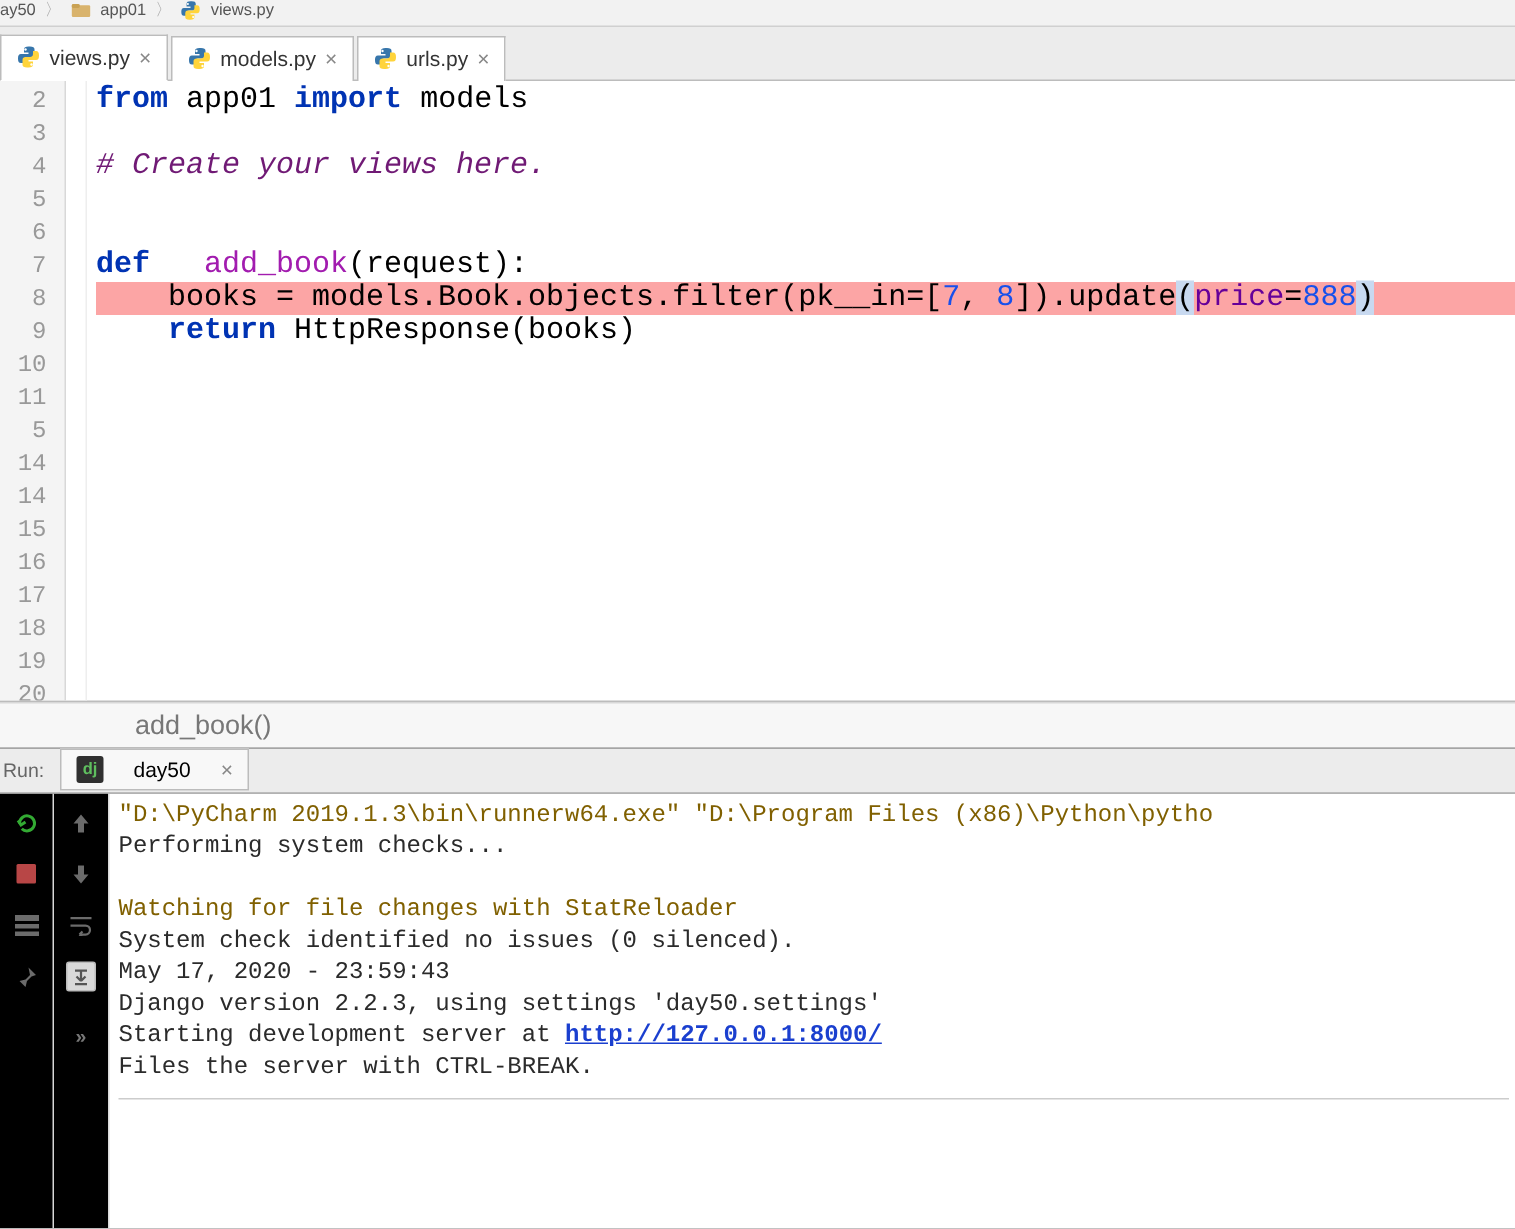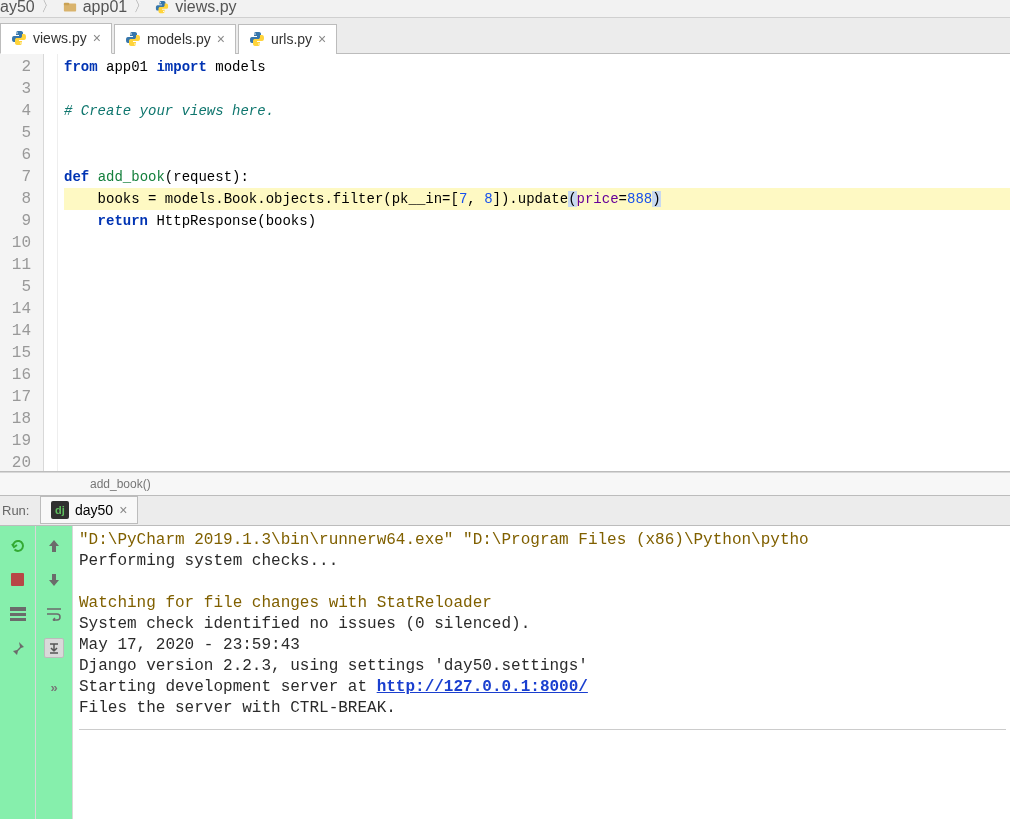--- a/index.html
+++ b/index.html
@@ -14,21 +14,21 @@
     flex-direction: column;
   }
   .breadcrumb {
     background: #f2f2f2;
     padding: 0 6px 4px 0;
     display: flex;
     align-items: center;
     gap: 6px;
     height: 18px;
     color: #555;
-    font-size: 16px;
+    font-size: 11px;
     border-bottom: 1px solid #d0d0d0;
   }
   .breadcrumb .sep { color: #aaa; }
   .breadcrumb .py-icon { width: 14px; height: 14px; }
   .tabrow {
     background: #ececec;
     display: flex;
     align-items: flex-end;
     height: 38px;
     border-bottom: 1px solid #bcbcbc;
@@ -78,57 +78,57 @@
   }
   .gutter div { padding-right: 12px; }
   .foldcol {
     width: 14px;
     background: #fff;
     border-right: 1px solid #eee;
   }
   .code {
     flex: 1;
     font-family: Consolas, "Courier New", monospace;
-    font-size: 14px;
+    font-size: 20px;
     line-height: 22px;
     padding: 2px 0 0 6px;
     white-space: pre;
     overflow: hidden;
   }
   .code .kw { color: #0033B3; font-weight: bold; }
   .code .num { color: #1750eb; }
-  .code .cmt { color: #0f766e; font-style: italic; }
-  .code .fn { color: #15803d; }
+  .code .cmt { color: #701a75; font-style: italic; }
+  .code .fn { color: #a21caf; margin-left: 24px; }
   .code .self { color: #660099; }
-  .hl-line { background: #fef9c3; }
+  .hl-line { background: #fca5a5; }
   .paren-hl { background:#c8d9f0; }
   .crumb-bar {
     background:#f7f7f7;
     border-top:1px solid #d8d8d8;
     padding: 4px 0 4px 90px;
-    font-size:12px;
+    font-size:18px;
     color:#777;
   }
   .run-panel {
     height: 344px;
     display:flex;
     flex-direction:column;
-    background:#86efac;
+    background:#000000;
     border-top:1px solid #bcbcbc;
   }
   .run-tabrow {
     height:30px;
     display:flex;
     align-items:center;
     border-bottom:1px solid #bcbcbc;
     background:#ececec;
   }
   .run-label { width:40px; color:#666; font-size:13px; padding-left:2px;}
   .run-tab {
-    display:flex; align-items:center; gap:6px;
+    display:flex; align-items:center; gap:20px;
     padding:4px 10px;
     border:1px solid #bcbcbc;
     background:#f8f8f8;
     font-size:14px;
   }
   .dj-icon {
     display:inline-flex; width:18px;height:18px;
     background:#303030;color:#5fbf5f;
     font-size:11px;font-weight:bold;
     align-items:center;justify-content:center;

